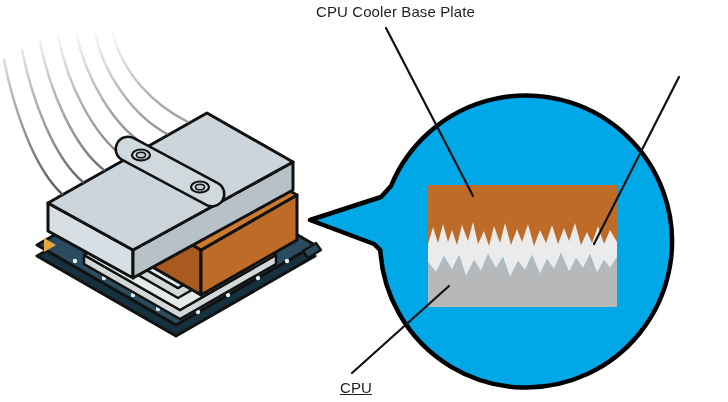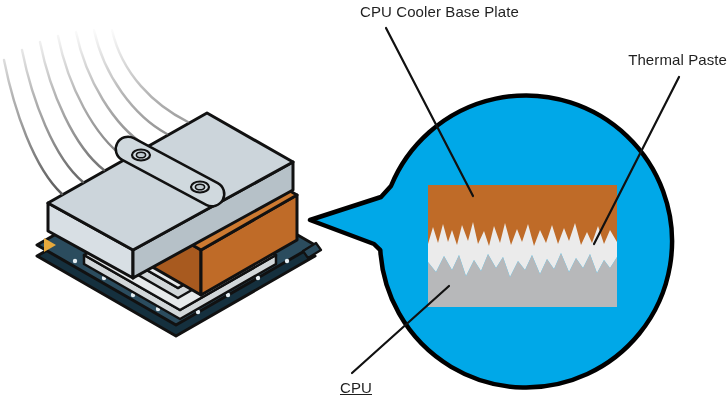--- a/index.html
+++ b/index.html
@@ -12,21 +12,21 @@
   }
   .art{position:absolute;left:0;top:0;}
   .lbl{
     position:absolute;
     color:var(--label-text,#1f1f1f);
     font-size:15px;
     line-height:17px;
     letter-spacing:.1px;
     white-space:nowrap;
   }
-  .lbl-base{left:316px;top:3px;margin-left:44px;}
+  .lbl-base{left:316px;top:3px;}
   .lbl-paste{right:1px;top:51px;}
   .lbl-cpu{left:340px;top:379px;text-decoration:underline;}
 </style>
 </head>
 <body>
 
 <div class="stage">
 
   <svg class="art" width="728" height="402" viewBox="0 0 728 402">
     <defs>
@@ -114,15 +114,14 @@
     </g>
 
     <g stroke="var(--outline)" stroke-width="2.2" fill="none" stroke-linecap="round">
       <path d="M 386 28 L 473 196"></path>
       <path d="M 679 77 L 594 244"></path>
       <path d="M 352 373 L 449 286"></path>
     </g>
   </svg>
 
   <div class="lbl lbl-base">CPU Cooler Base Plate</div>
-  <div class="lbl lbl-paste">Thermal Paste</div>
   <div class="lbl lbl-cpu">CPU</div>
 </div>
 
 </body></html>

